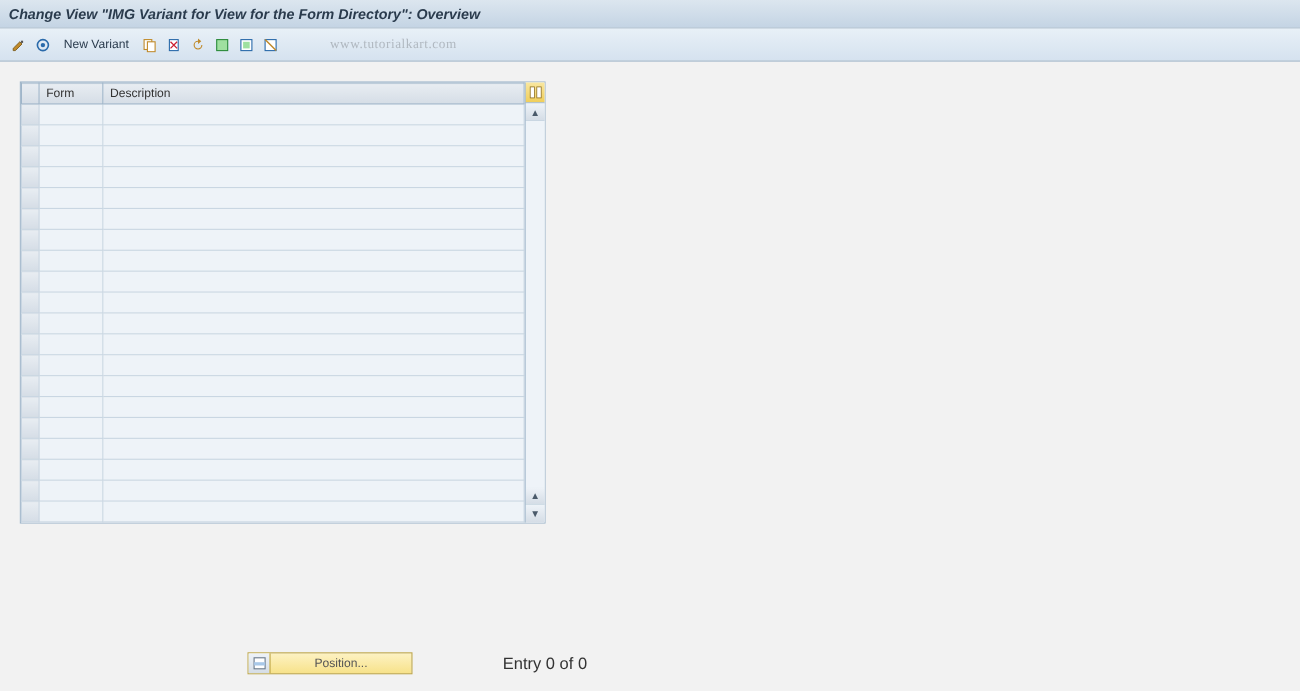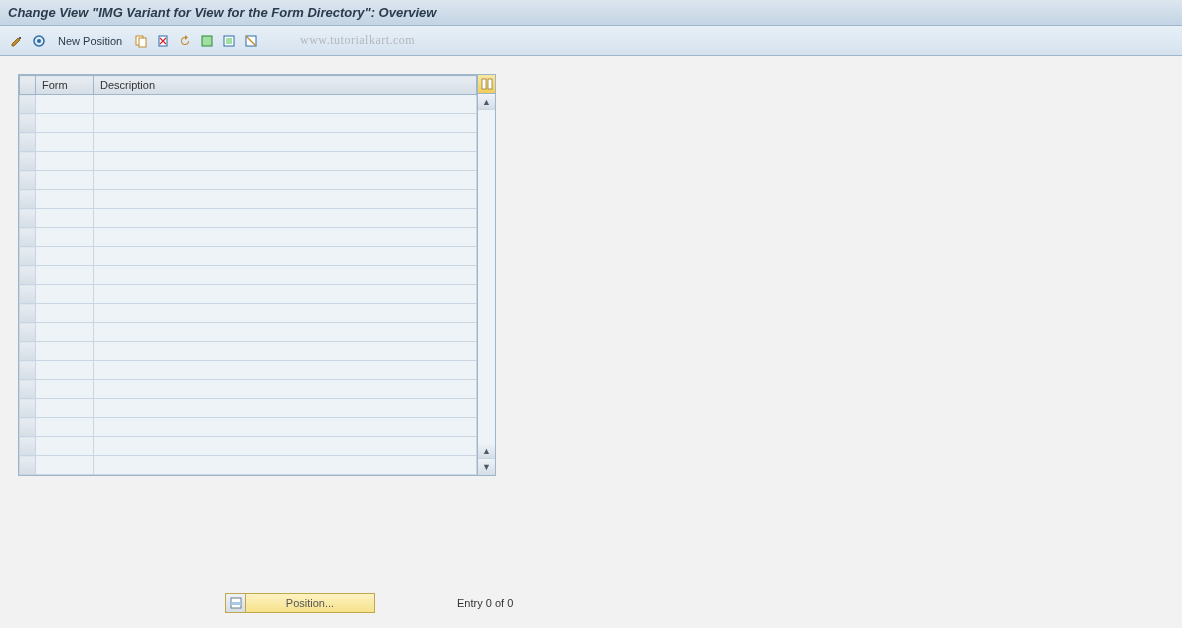--- a/index.html
+++ b/index.html
@@ -144,21 +144,21 @@
     color: #555;
   }
   .position-btn .picon {
     width: 20px;
     height: 18px;
     background: linear-gradient(#eef3f8,#d5dde6);
     border-right:1px solid #c0a84a;
     display:flex;align-items:center;justify-content:center;
   }
   .position-btn .plabel { flex:1; text-align:center; }
-  .entry-text { font-size: 11px; color: #333; padding-left: 12px; }
+  .entry-text { font-size: 15px; color: #333; padding-left: 12px; }
   svg { display:block; }
 </style>
 </head>
 <body>
 
 <div class="title-bar">
   <span class="title-text">Change View "IMG Variant for View for the Form Directory": Overview</span>
 </div>
 
 <div class="toolbar">
@@ -167,21 +167,21 @@
         <path d="M2 10 L8 4 L10 6 L4 12 L2 12 Z" fill="#c08a2a" stroke="#7a5a1a" stroke-width="0.8"></path>
         <rect x="9" y="3" width="2" height="2" fill="#555"></rect>
       </svg>
   </span>
   <span class="icon-btn">
     <svg width="14" height="14">
         <circle cx="7" cy="7" r="5" fill="none" stroke="#2a6aaa" stroke-width="1.5"></circle>
         <circle cx="7" cy="7" r="2" fill="#2a6aaa"></circle>
       </svg>
   </span>
-  <span class="text-btn">New Position</span>
+  <span class="text-btn">New Variant</span>
   <span class="icon-btn">
     <svg width="14" height="14">
         <rect x="2" y="2" width="7" height="9" fill="#fff" stroke="#c08a2a"></rect>
         <rect x="5" y="4" width="7" height="9" fill="#fff" stroke="#c08a2a"></rect>
       </svg>
   </span>
   <span class="icon-btn">
     <svg width="14" height="14">
         <rect x="3" y="2" width="8" height="10" fill="#fff" stroke="#2a6aaa"></rect>
         <path d="M4 4 L10 10 M10 4 L4 10" stroke="#c23" stroke-width="1.2"></path>

